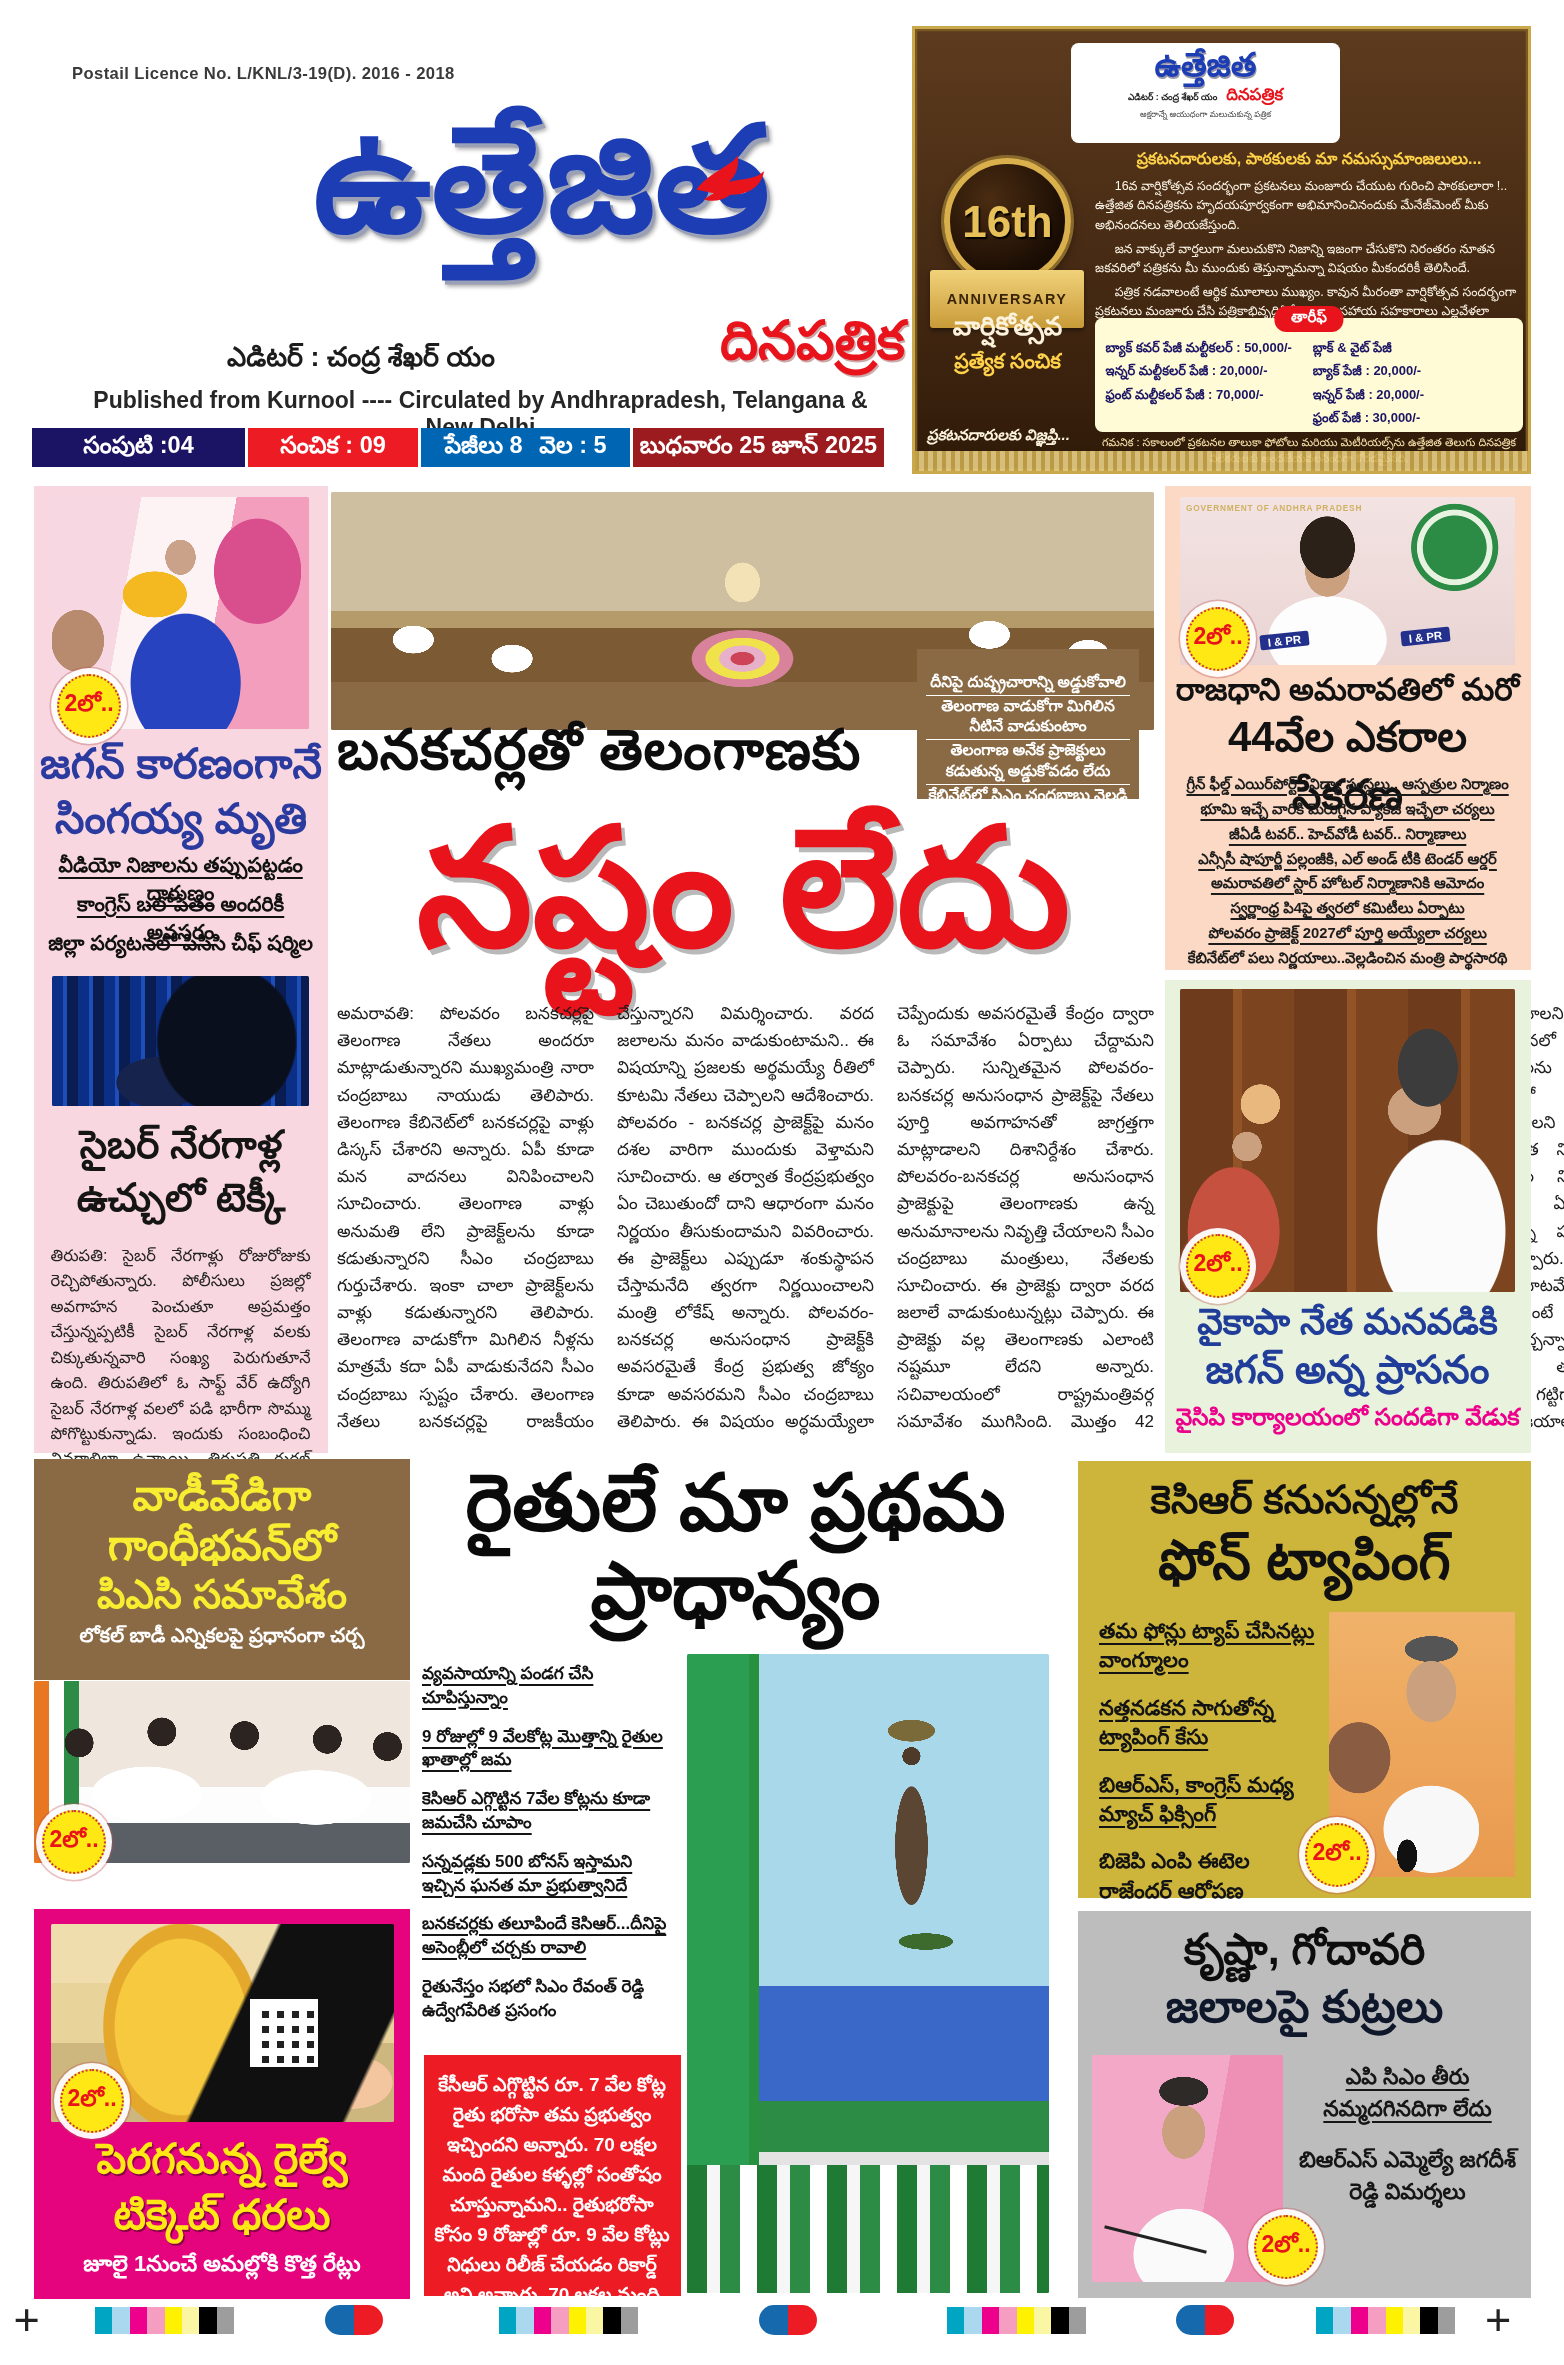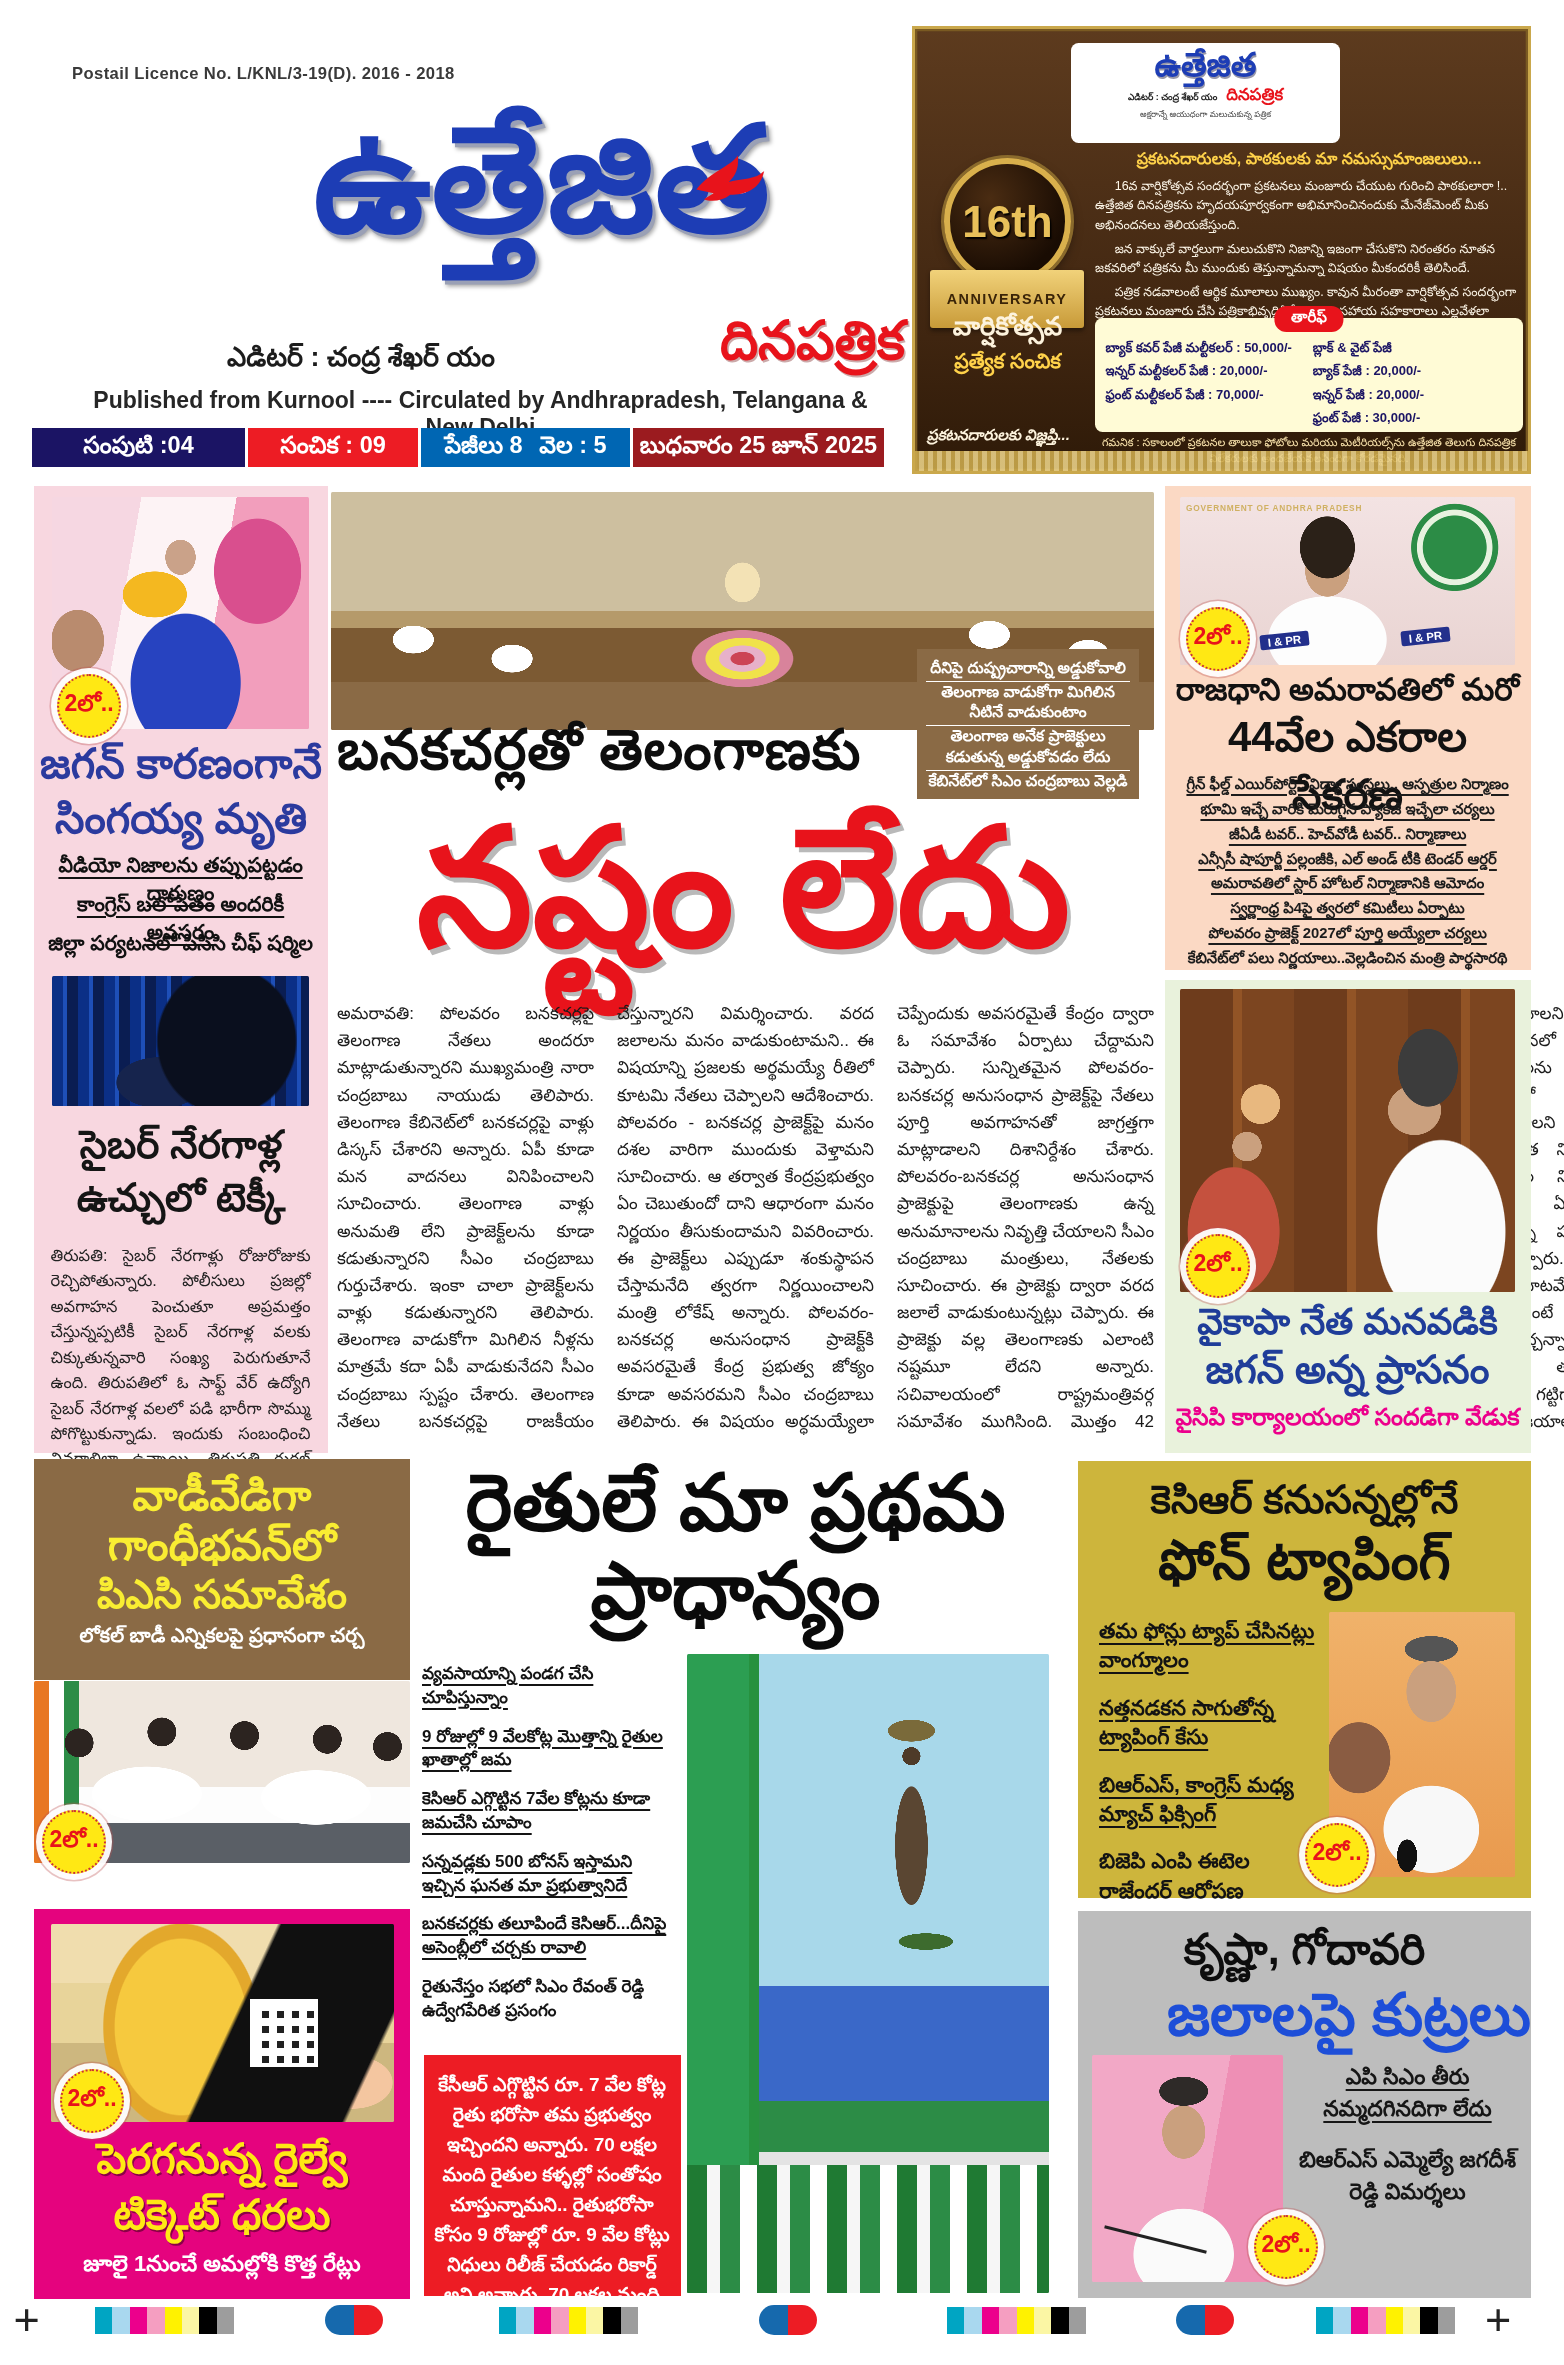--- a/index.html
+++ b/index.html
@@ -48,21 +48,21 @@
   .ad-band{position:absolute;left:0;bottom:0;width:100%;height:19.7px;background:repeating-linear-gradient(90deg,#caa84c 0 4.5px,#e9d087 4.5px 9px);opacity:.9;}
   
   .badge{position:absolute;width:64px;height:64px;border-radius:50%;background:#ffe814;border:2.3px dotted #cc3333;box-shadow:0 0 0 6px rgba(255,255,255,.95),0 0 0 7.6px rgba(190,80,80,.35);display:flex;align-items:center;justify-content:center;color:#e8131b;font-weight:900;font-size:23px;z-index:5;}
   
   .pinkcol{left:34px;top:486px;width:294px;height:967px;background:#f8d7e0;}
   .sharmila-head{position:absolute;left:4.5px;top:251px;width:285px;text-align:center;font-size:42px;line-height:1.3;font-weight:900;color:#2b3a9e;}
   .pink-sub{position:absolute;left:7.6px;width:278px;text-align:center;font-size:20.4px;font-weight:900;color:#111;}
   .cyber-head{position:absolute;left:4.5px;top:633px;width:285px;text-align:center;font-size:39px;line-height:1.35;font-weight:900;color:#151515;}
   .cyber-body{position:absolute;left:16.6px;top:757px;width:260px;height:198px;font-size:16.3px;line-height:1.56;text-align:justify;color:#222;}
   
-  .infobox{left:917px;top:649px;width:222px;height:150px;background:#8a6a45;color:#fff;z-index:4;padding:9px 9px;display:flex;flex-direction:column;justify-content:space-around;text-align:center;font-size:15.5px;font-weight:bold;line-height:1.3;}
+  .infobox{left:917px;top:649px;width:222px;height:150px;background:#8a6a45;color:#fff;z-index:4;padding:23px 9px;display:flex;flex-direction:column;justify-content:space-around;text-align:center;font-size:15.5px;font-weight:bold;line-height:1.3;}
   .infobox .ln{padding-bottom:3px;}
   .infobox .ln.u2{border-bottom:1.5px solid #fff;}
   .kicker{left:337px;top:717px;width:583px;font-size:56px;font-weight:900;color:#0d0d0d;white-space:nowrap;letter-spacing:0.8px;text-shadow:1.5px 1.5px 0 #fff;}
   .bigred{left:331px;top:789px;width:825px;text-align:center;font-size:165px;line-height:1.2;font-weight:900;color:#e8131b;white-space:nowrap;text-shadow:3.8px 4.5px 0 #b9b9b9;}
   .mainbody{left:337px;top:1000px;width:817px;height:448px;column-count:3;column-gap:23px;font-size:17px;line-height:1.6;text-align:justify;color:#1a1a1a;}
   
   .peach{left:1165px;top:486px;width:366px;height:484px;background:#fbd9c4;}
   .amv-h1{position:absolute;left:6px;top:186px;width:353px;text-align:center;font-size:31px;font-weight:900;color:#121212;}
   .amv-h2{position:absolute;left:6px;top:227px;width:353px;text-align:center;font-size:42px;font-weight:900;color:#121212;}
   .amv-bullets{position:absolute;left:10.6px;top:286px;width:344px;text-align:center;font-size:14.8px;font-weight:bold;color:#1c1c1c;line-height:1.68;}
@@ -89,21 +89,21 @@
   .redbox{position:absolute;left:1.5px;top:596px;width:257px;height:241px;background:#ed1c24;color:#fff;font-size:19px;font-weight:bold;line-height:1.58;text-align:center;padding:15px 10.6px;}
   
   .yellbox{left:1078px;top:1461px;width:453px;height:437px;background:#cdb53c;}
   .tap-h1{position:absolute;top:16.6px;width:100%;text-align:center;font-size:39px;font-weight:900;color:#101010;}
   .tap-h2{position:absolute;top:67px;width:100%;text-align:center;font-size:55px;font-weight:900;color:#101010;}
   .tap-bullets{position:absolute;left:21px;top:155px;width:219px;font-size:21px;font-weight:900;color:#131313;line-height:1.4;}
   .tap-bullets .b{margin-bottom:18px;}
   
   .graybox{left:1078px;top:1911px;width:453px;height:387px;background:#bdbdbd;}
   .wat-h1{position:absolute;top:13.6px;width:100%;text-align:center;font-size:43px;font-weight:900;color:#0d0d0d;}
-  .wat-h2{position:absolute;top:70px;width:100%;text-align:right;font-size:59px;font-weight:900;color:#1d4ed8;}
+  .wat-h2{position:absolute;top:70px;width:100%;text-align:center;font-size:45px;font-weight:900;color:#0f172a;}
   .wat-bullets{position:absolute;left:219px;top:150px;width:221px;text-align:center;font-size:22px;font-weight:900;color:#161616;line-height:1.45;}
   .wat-bullets .b{margin-bottom:19.7px;}
   
   .ph-sharmila{background:
     radial-gradient(53px 38px at 40% 42%,#f4b820 0 60%,transparent 61%),
     radial-gradient(91px 114px at 52% 80%,#2743c0 0 60%,transparent 61%),
     radial-gradient(26px 30px at 50% 26%,#caa289 0 58%,transparent 59%),
     radial-gradient(72px 87px at 80% 32%,#d94f8e 0 60%,transparent 61%),
     radial-gradient(45px 53px at 10% 62%,#b98b6e 0 58%,transparent 59%),
     linear-gradient(100deg,#f6d7e2 0 30%,#fdf3f5 30% 62%,#f29ebc 62% 100%);}

